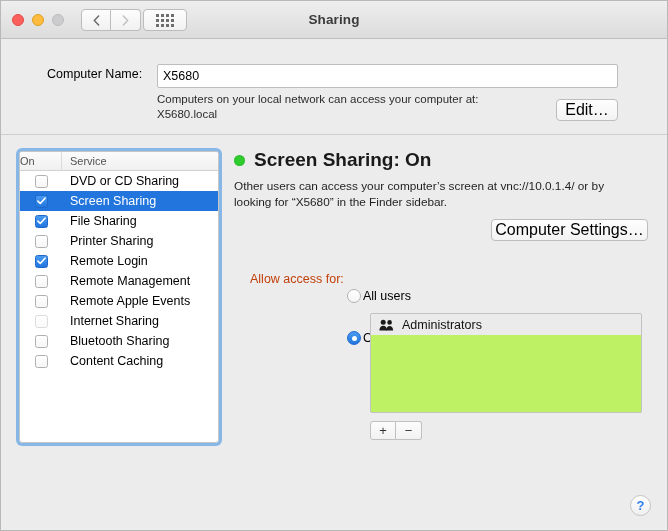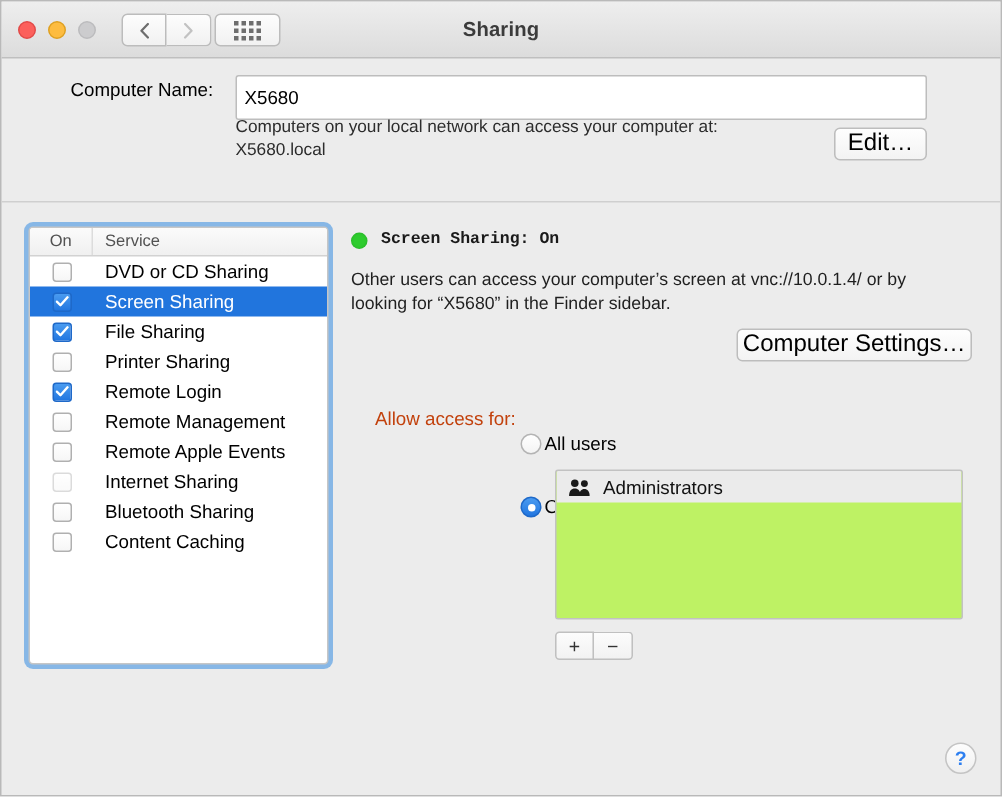--- a/index.html
+++ b/index.html
@@ -116,34 +116,34 @@
     gap: 5px;
   }
   .search-ph {
     color: #a3a3a3;
     font-size: 12px;
   }
 
   
   .cn-row {
     position: absolute;
-    left: 0; top: 24px;
+    left: 0; top: 38px;
     width: 668px;
     height: 95px;
   }
   .cn-label {
     position: absolute;
     left: 46px; top: 28px;
     font-size: 12.5px;
     color: #000;
   }
   .cn-input {
     position: absolute;
     left: 156px; top: 25px;
-    width: 461px; height: 30px;
+    width: 461px; height: 24px;
     background: #fff;
     border: 1px solid #bdbdbd;
     border-radius: 2px;
     font-family: "Liberation Sans", sans-serif;
     font-size: 12.5px;
     color: #000;
     padding: 5px 5px;
     outline: none;
   }
   .cn-help {
@@ -193,21 +193,21 @@
     display: flex;
     height: 19px;
     background: linear-gradient(to bottom, #fbfbfb, #f0f0f0);
     border-bottom: 1px solid #d2d2d2;
     align-items: center;
     font-size: 11px;
     color: #525252;
   }
   .svc-head .c-on {
     width: 42px;
-    text-align: center;
+    text-align: left;
     border-right: 1px solid #dcdcdc;
     line-height: 18px;
   }
   .svc-head .c-svc {
     padding-left: 8px;
     line-height: 18px;
   }
   .svc-rows { }
   .svc-row {
     display: flex;
@@ -257,24 +257,23 @@
     height: 18px;
   }
   .status-dot {
     width: 11px; height: 11px;
     border-radius: 50%;
     background: #2ecc2e;
     box-shadow: inset 0 0 2px rgba(0,0,0,0.18);
     flex: none;
   }
   .status-text {
-    font-size: 11px;
+    font-size: 19px;
     font-weight: bold;
     color: #1a1a1a;
-    font-family: Liberation Mono, monospace;
   }
   .detail-desc {
     margin-top: 9px;
     width: 398px;
     font-size: 11.8px;
     line-height: 16px;
     color: #1f1f1f;
   }
   .cs-btn {
     position: absolute;

